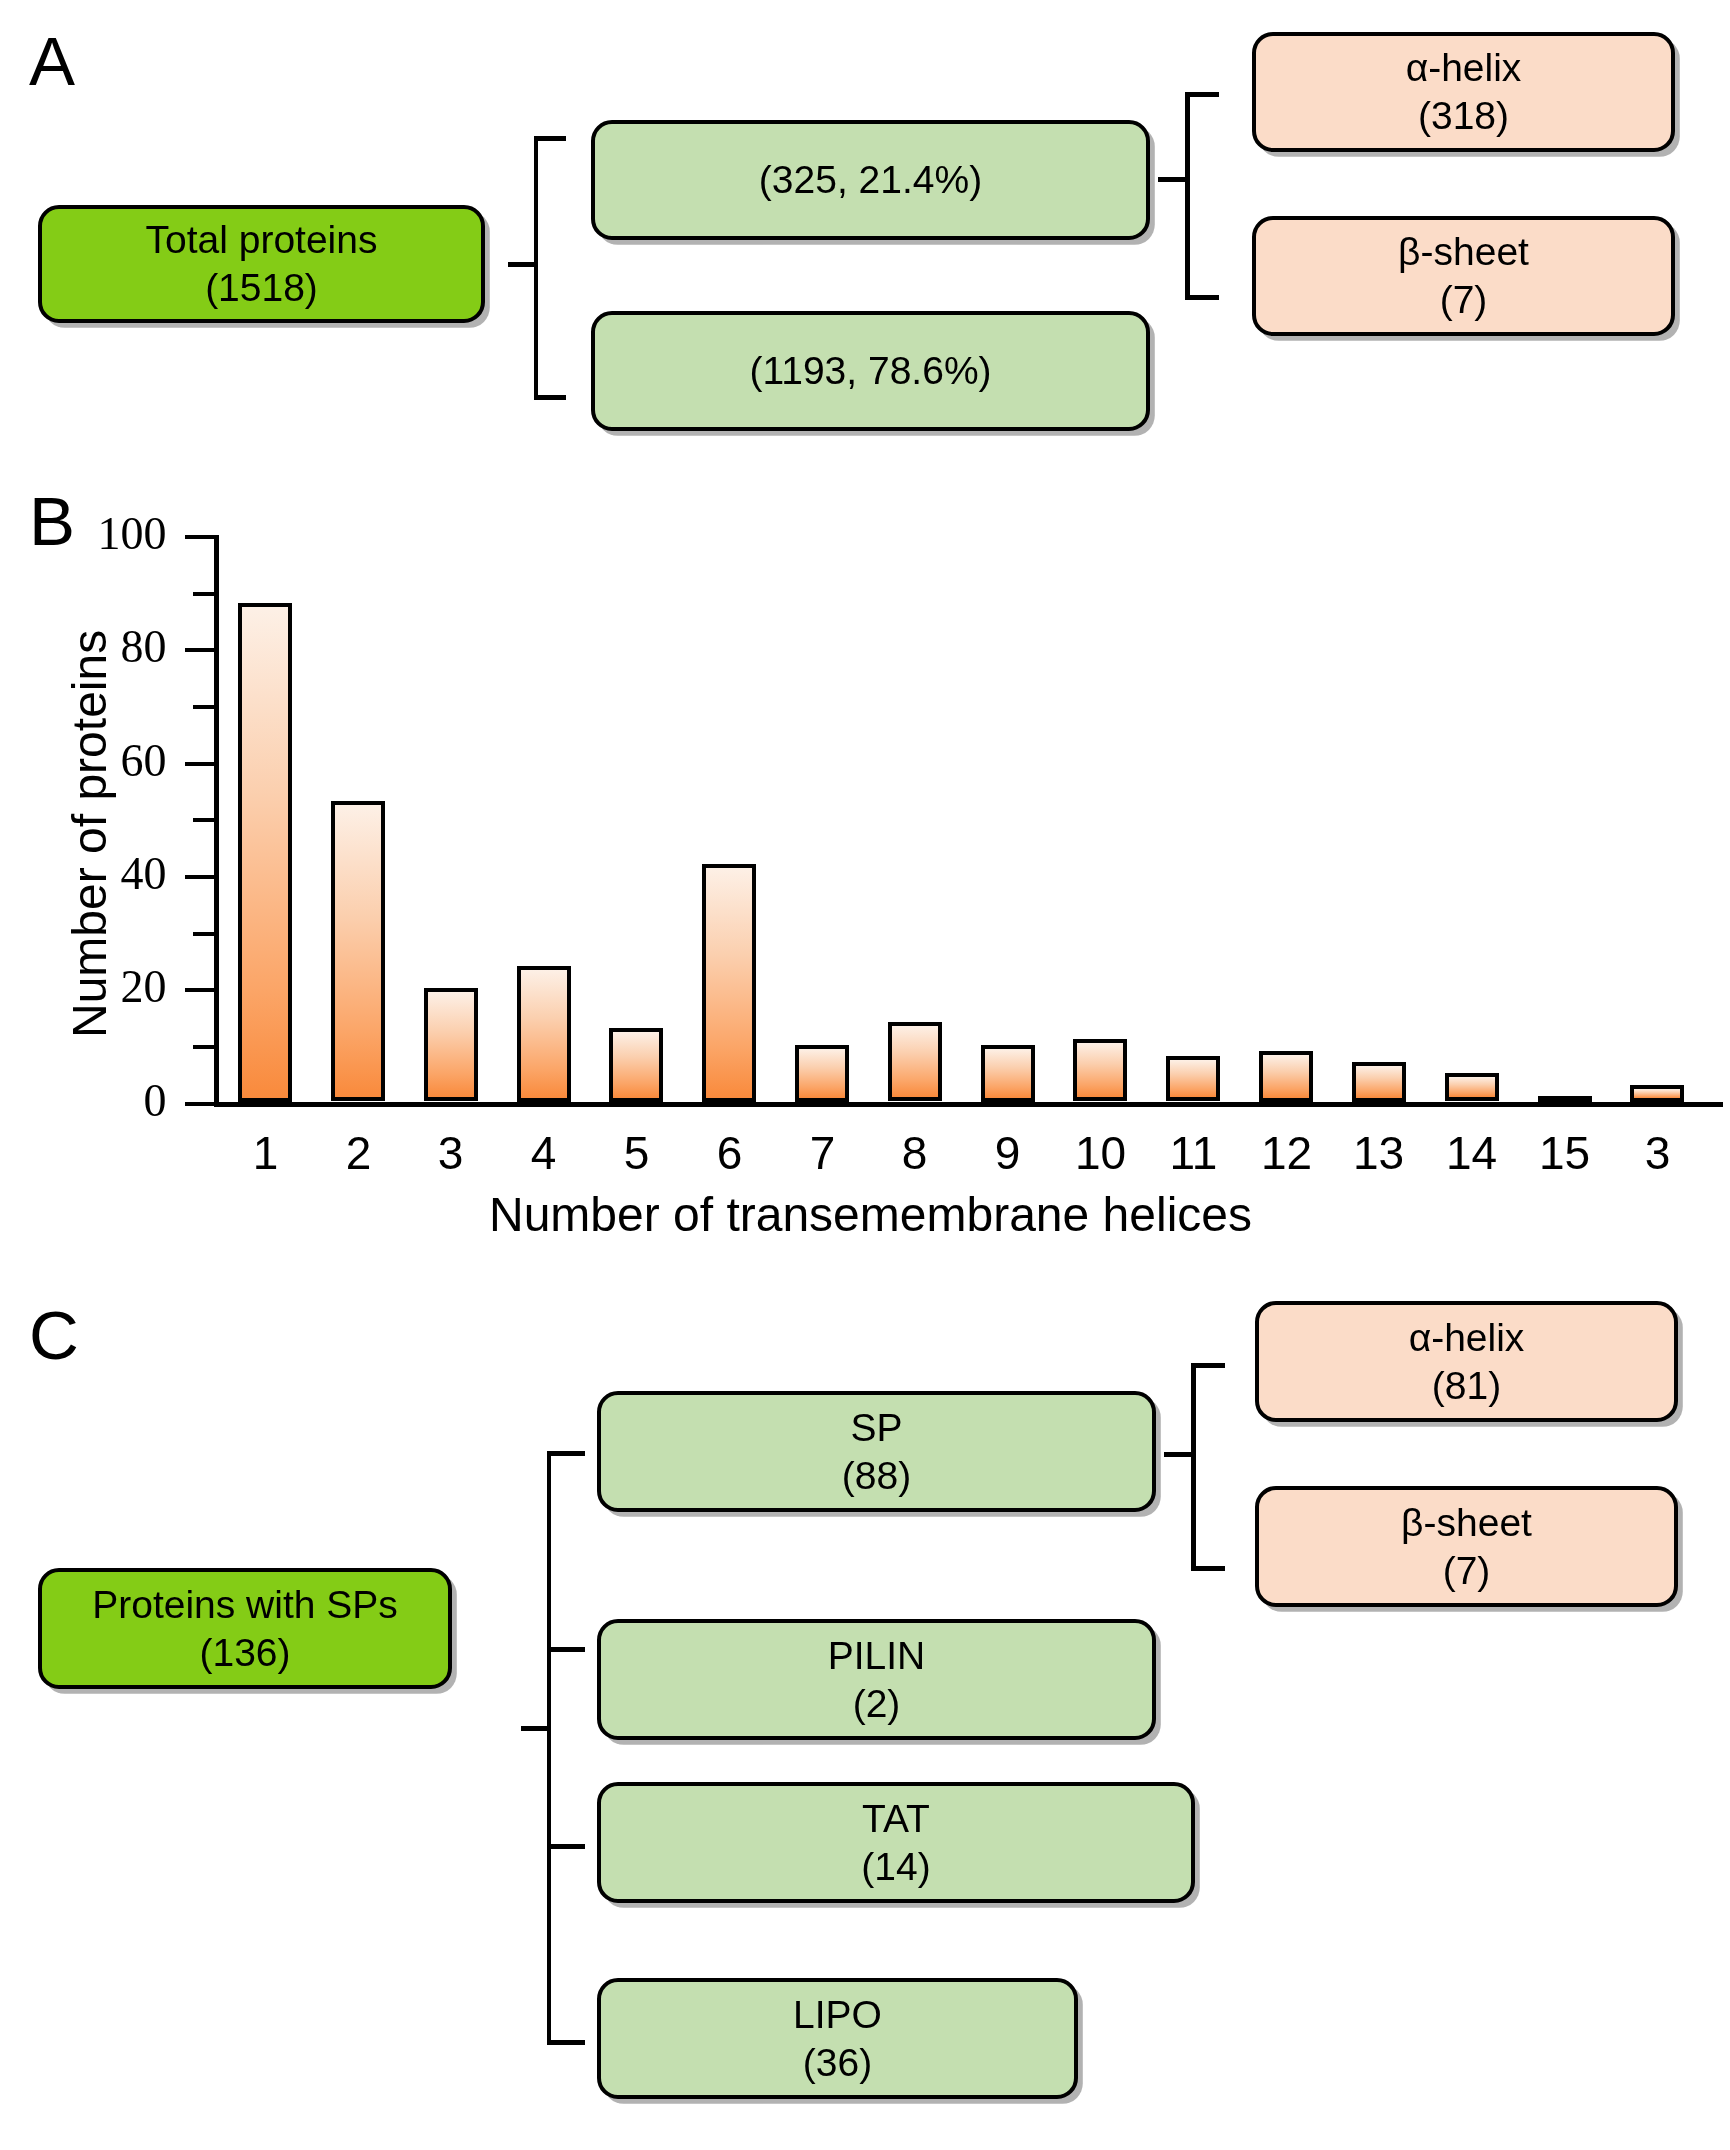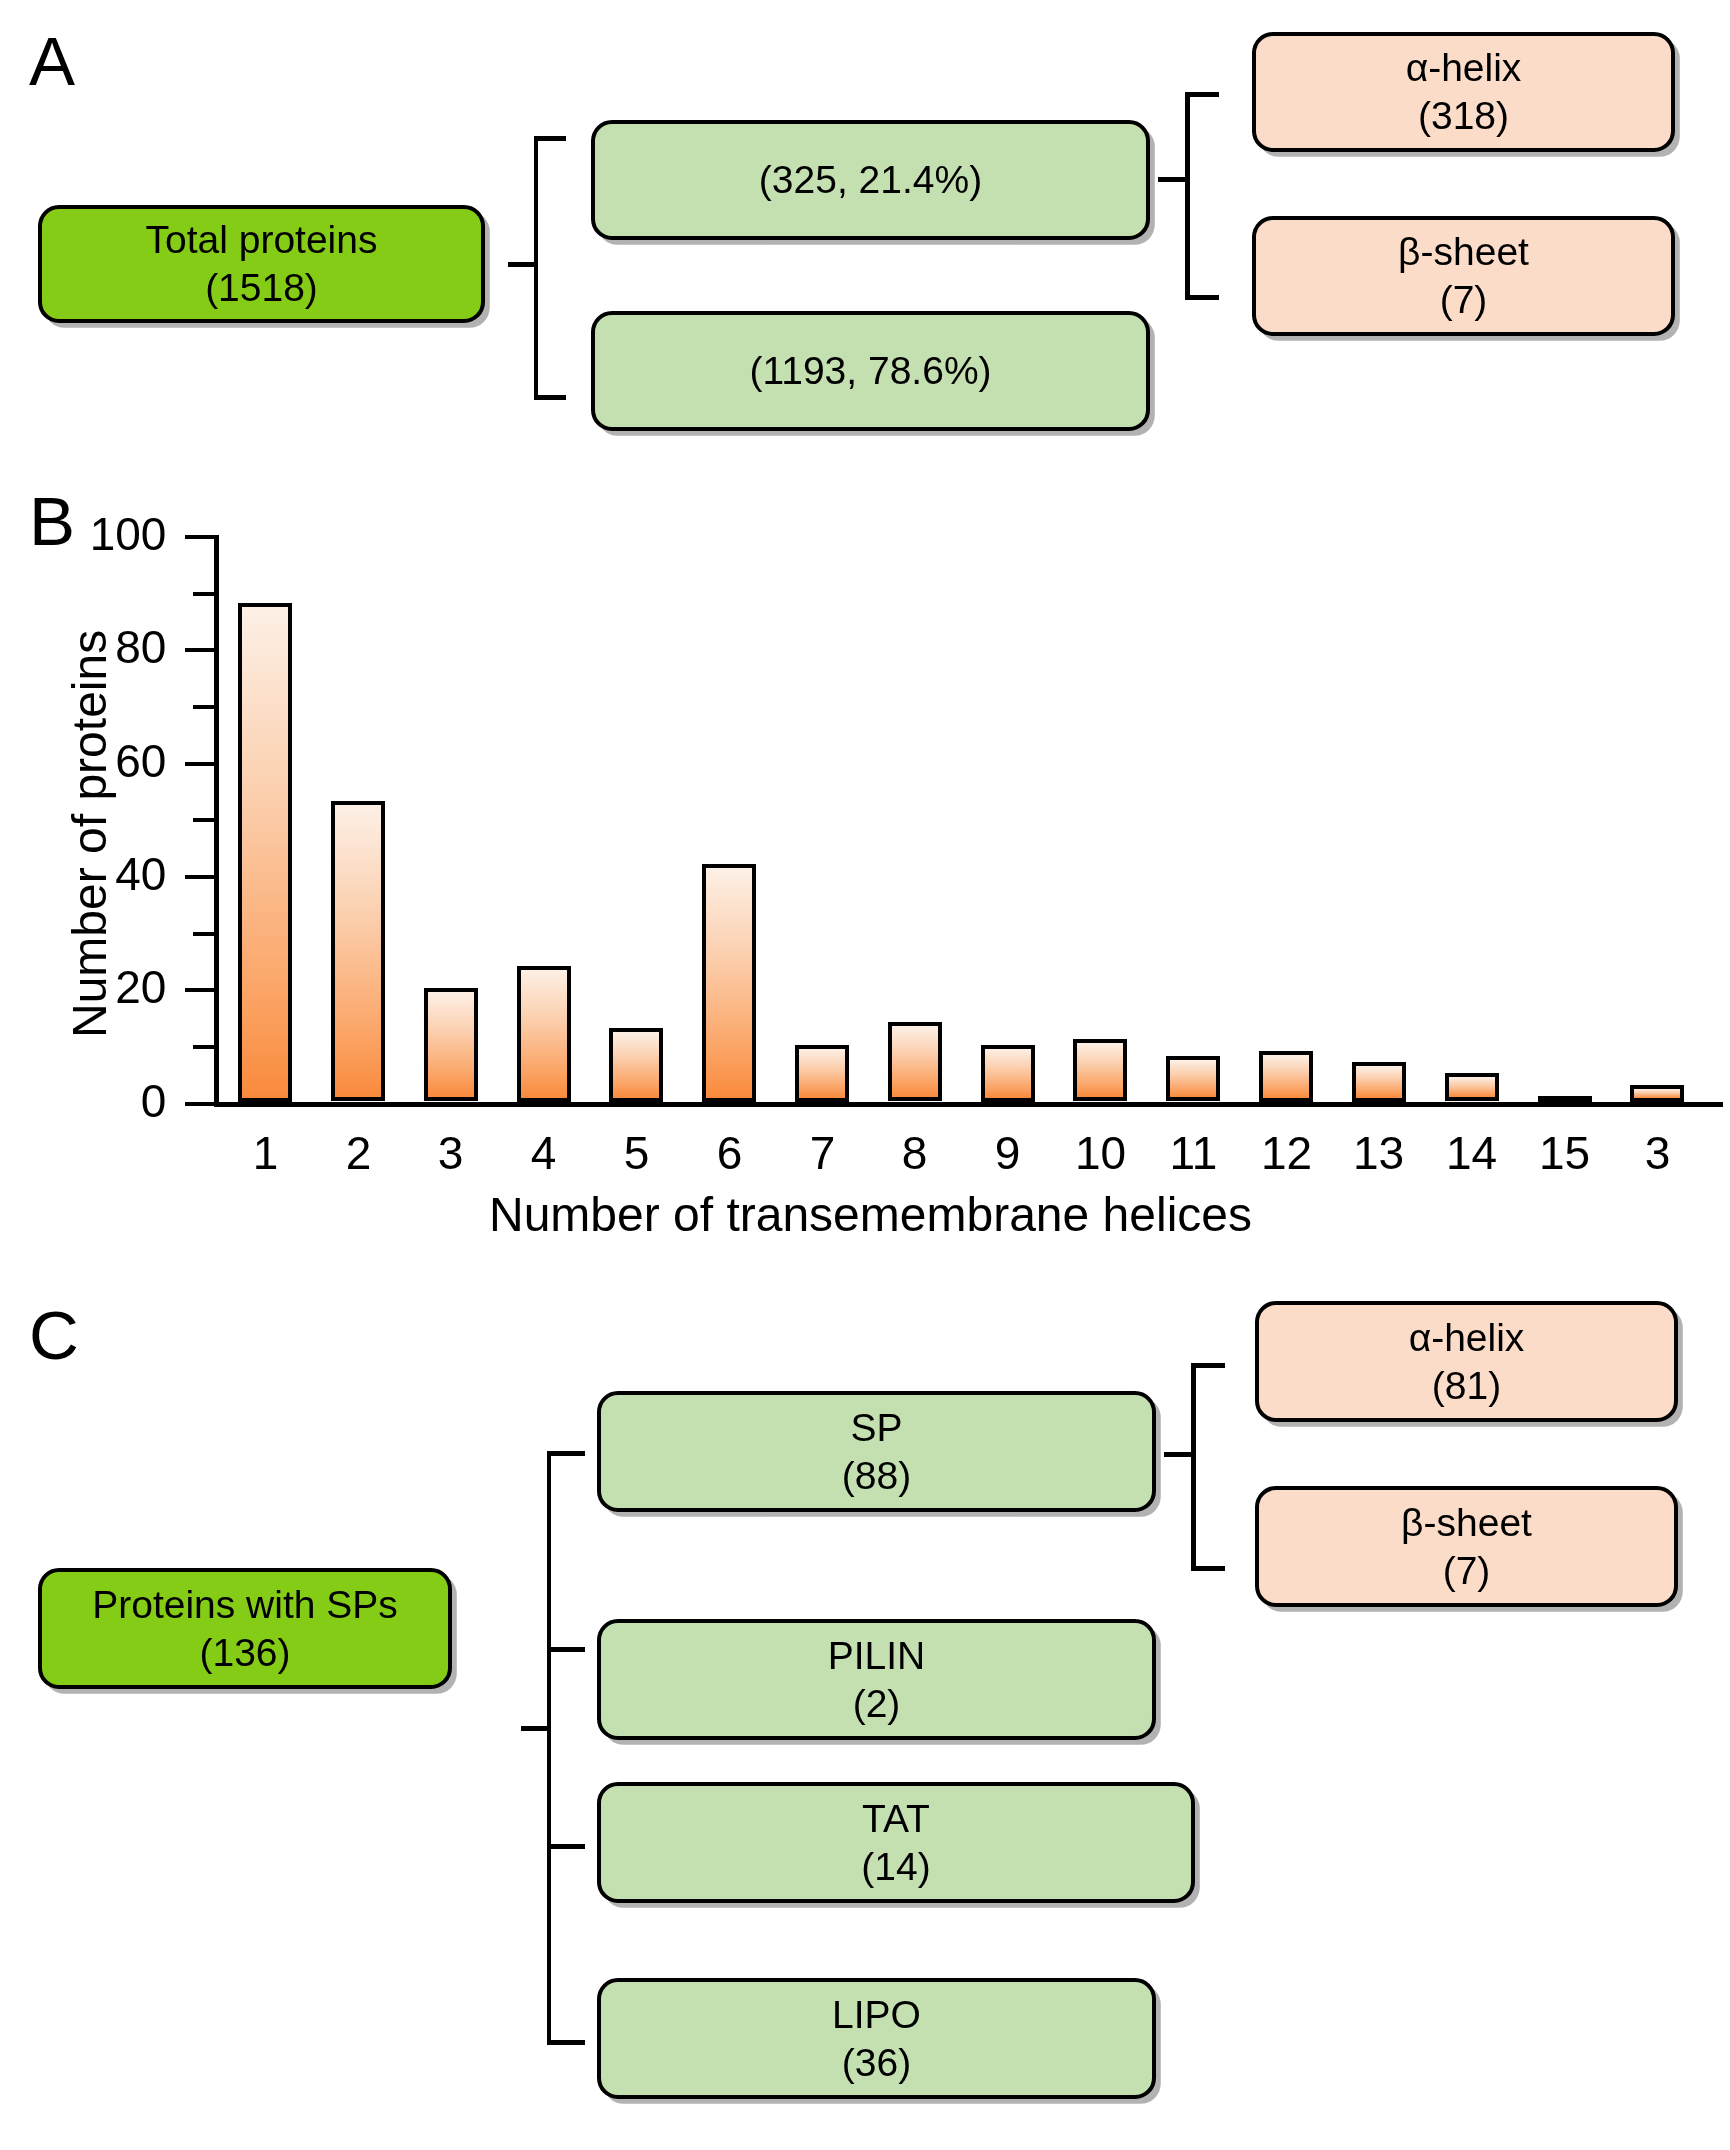--- a/index.html
+++ b/index.html
@@ -43,21 +43,21 @@
   .conn { position: absolute; }
   .conn .v { position: absolute; background: #000; width: 4.8px; }
   .conn .h { position: absolute; background: #000; height: 4.8px; }
 
   
   #chart-area { position: absolute; }
   .axis-line { position: absolute; background: #000; }
   .tick { position: absolute; background: #000; height: 4px; }
   .ytick-label {
     position: absolute; font-size: 46px; color: #000;
-    text-align: right; line-height: 1;
+    text-align: right; line-height: 1; font-family: Liberation Serif, serif;
   }
   .bar {
     position: absolute;
     border: 4.8px solid #000;
     background: linear-gradient(to bottom, #fdf0e6 0%, #fbcfae 38%, #fba567 78%, #f98a3c 100%);
   }
   .xtick-label {
     position: absolute; font-size: 46px; color: #000;
     text-align: center; line-height: 1;
   }
@@ -203,21 +203,21 @@
 <div class="fbox green" style="left:597px; top:1585px; width:559px; height:121px;margin-top:34px;">
   <span class="l1">PILIN</span>
   <span class="l2">(2)</span>
 </div>
 
 <div class="fbox green" style="left:597px; top:1782px; width:598px; height:121px;">
   <span class="l1">TAT</span>
   <span class="l2">(14)</span>
 </div>
 
-<div class="fbox green" style="left:597px; top:1978px; width:559px; height:121px;">
+<div class="fbox green" style="left:597px; top:1978px; width:481px; height:121px;">
   <span class="l1">LIPO</span>
   <span class="l2">(36)</span>
 </div>
 
 <div class="conn" style="left:1164px; top:1363px; width:61px; height:208px;">
   <div class="h" style="left:0; top:89px; width:32px;"></div>
   <div class="v" style="left:27px; top:0; width:4.8px; height:208px;"></div>
   <div class="h" style="left:27px; top:0; width:34px;"></div>
   <div class="h" style="left:27px; top:203px; width:34px;"></div>
 </div>

